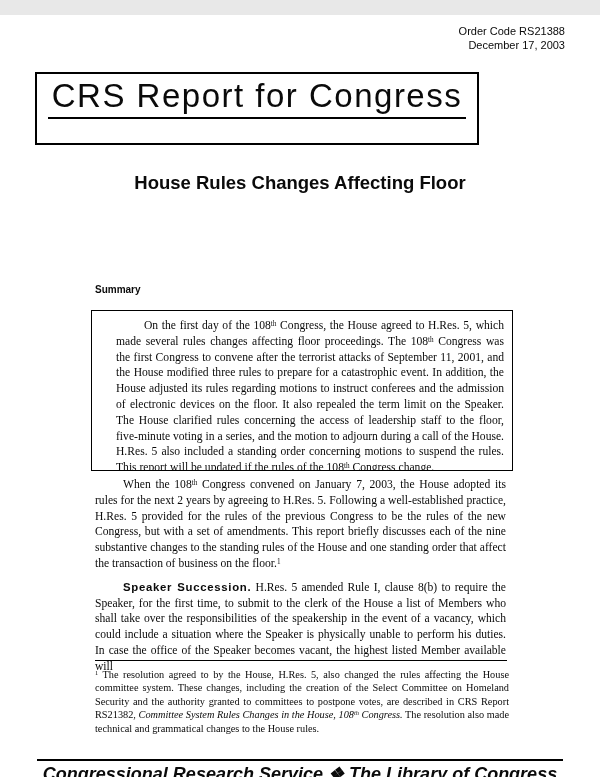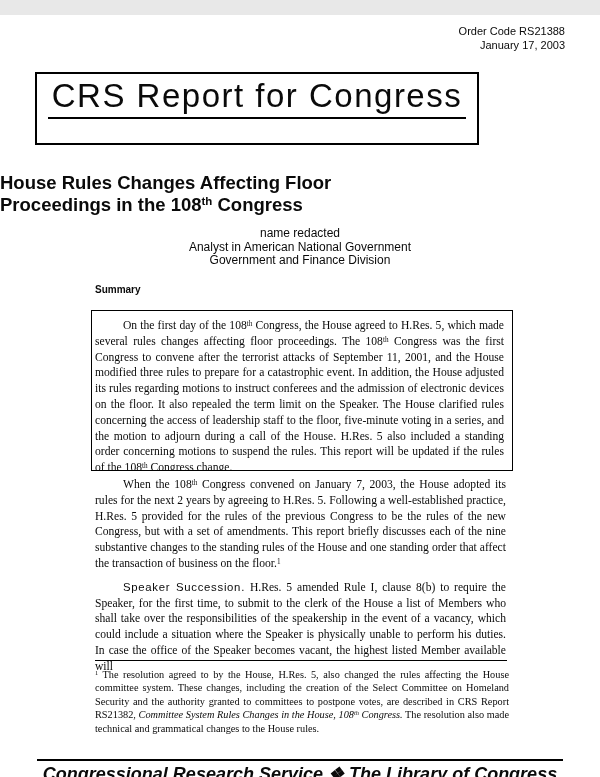--- a/index.html
+++ b/index.html
@@ -32,56 +32,56 @@
     margin-top: 2px;
     white-space: nowrap;
   }
   .banner-rule { border-top: 2px solid #000; margin: 1px 11px 0 11px; }
   .banner-subtitle {
     font-family: "Liberation Sans", sans-serif;
     font-size: 16.5px; line-height: 21px;
   }
   .doc-title {
     position: absolute; left: 0; top: 157px; width: 100%;
-    text-align: left;
+    text-align: center;
     font-family: "Liberation Sans", sans-serif;
     font-weight: bold;
     font-size: 18.5px; line-height: 21.5px;
   }
   .authors {
     position: absolute; left: 0; top: 212px; width: 100%;
     text-align: center;
     font-family: "Liberation Sans", sans-serif;
     font-size: 12px; line-height: 13.5px;
   }
   .summary-heading {
     position: absolute; left: 95px; top: 269px;
     font-family: "Liberation Sans", sans-serif;
     font-weight: bold;
     font-size: 10px;
   }
   .summary-box {
     position: absolute; left: 91px; top: 295px;
     width: 422px; height: 161px;
     border: 1.5px solid #000;
-    padding: 7px 8px 0 3px;
+    padding: 7px 8px 0 24px;
     overflow: hidden;
   }
   .stext, .para, .footnote {
     font-size: 11.6px; line-height: 15.8px;
     text-align: justify;
   }
   .stext { text-indent: 28px; }
   .body-text {
     position: absolute; left: 95px; top: 462px; width: 411px;
   }
   .para { text-indent: 28px; margin-bottom: 8px; }
   .run-head {
     font-family: "Liberation Sans", sans-serif;
-    font-weight: normal;
+    font-weight: bold;
     font-size: 0.98em;
     letter-spacing: 0.7px;
   }
   sup {
     font-size: 0.62em;
     line-height: 0;
     vertical-align: baseline;
     position: relative; top: -0.45em;
   }
   .fn-rule {
@@ -104,38 +104,32 @@
     font-size: 18px;
   }
 </style>
 </head>
 <body>
 
 <div class="page">
 
   <div class="meta">
     <div>Order Code RS21388</div>
-    <div>January 17, 2003</div>
+    <div>December 17, 2003</div>
   </div>
 
   <div class="banner">
     <div class="banner-title">CRS Report for Congress</div>
     <div class="banner-rule"></div>
   </div>
 
   <div class="doc-title">
     <div>House Rules Changes Affecting Floor</div>
-    <div><span>Proceedings in the 108</span><sup>th</sup><span> Congress</span></div>
   </div>
 
-  <div class="authors">
-    <div>name redacted</div>
-    <div>Analyst in American National Government</div>
-    <div>Government and Finance Division</div>
-  </div>
 
   <div class="summary-heading">Summary</div>
 
   <div class="summary-box">
     <p class="stext"><span>On the first day of the 108</span><sup>th</sup><span> Congress, the House agreed to H.Res. 5, which made several rules changes affecting floor proceedings.  The 108</span><sup>th</sup><span> Congress was the first Congress to convene after the terrorist attacks of September 11, 2001, and the House modified three rules to prepare for a catastrophic event.  In addition, the House adjusted its rules regarding motions to instruct conferees and the admission of electronic devices on the floor.  It also repealed the term limit on the Speaker.  The House clarified rules concerning the access of leadership staff to the floor, five-minute voting in a series, and the motion to adjourn during a call of the House.  H.Res. 5 also included a standing order concerning motions to suspend the rules.  This report will be updated if the rules of the 108</span><sup>th</sup><span> Congress change.</span></p>
   </div>
 
   <div class="body-text">
     <p class="para"><span>When the 108</span><sup>th</sup><span> Congress convened on January 7, 2003, the House adopted its rules for the next 2 years by agreeing to H.Res. 5.  Following a well-established practice, H.Res. 5 provided for the rules of the previous Congress to be the rules of the new Congress, but with a set of amendments.  This report briefly discusses each of the nine substantive changes to the standing rules of the House and one standing order that affect the transaction of business on the floor.</span><sup>1</sup></p>
     <p class="para"><span class="run-head">Speaker Succession.</span><span>  H.Res. 5 amended Rule I, clause 8(b) to require the Speaker, for the first time, to submit to the clerk of the House a list of Members who shall take over the responsibilities of the speakership in the event of a vacancy, which could include a situation where the Speaker is physically unable to perform his duties.  In case the office of the Speaker becomes vacant, the highest listed Member available will</span></p>

